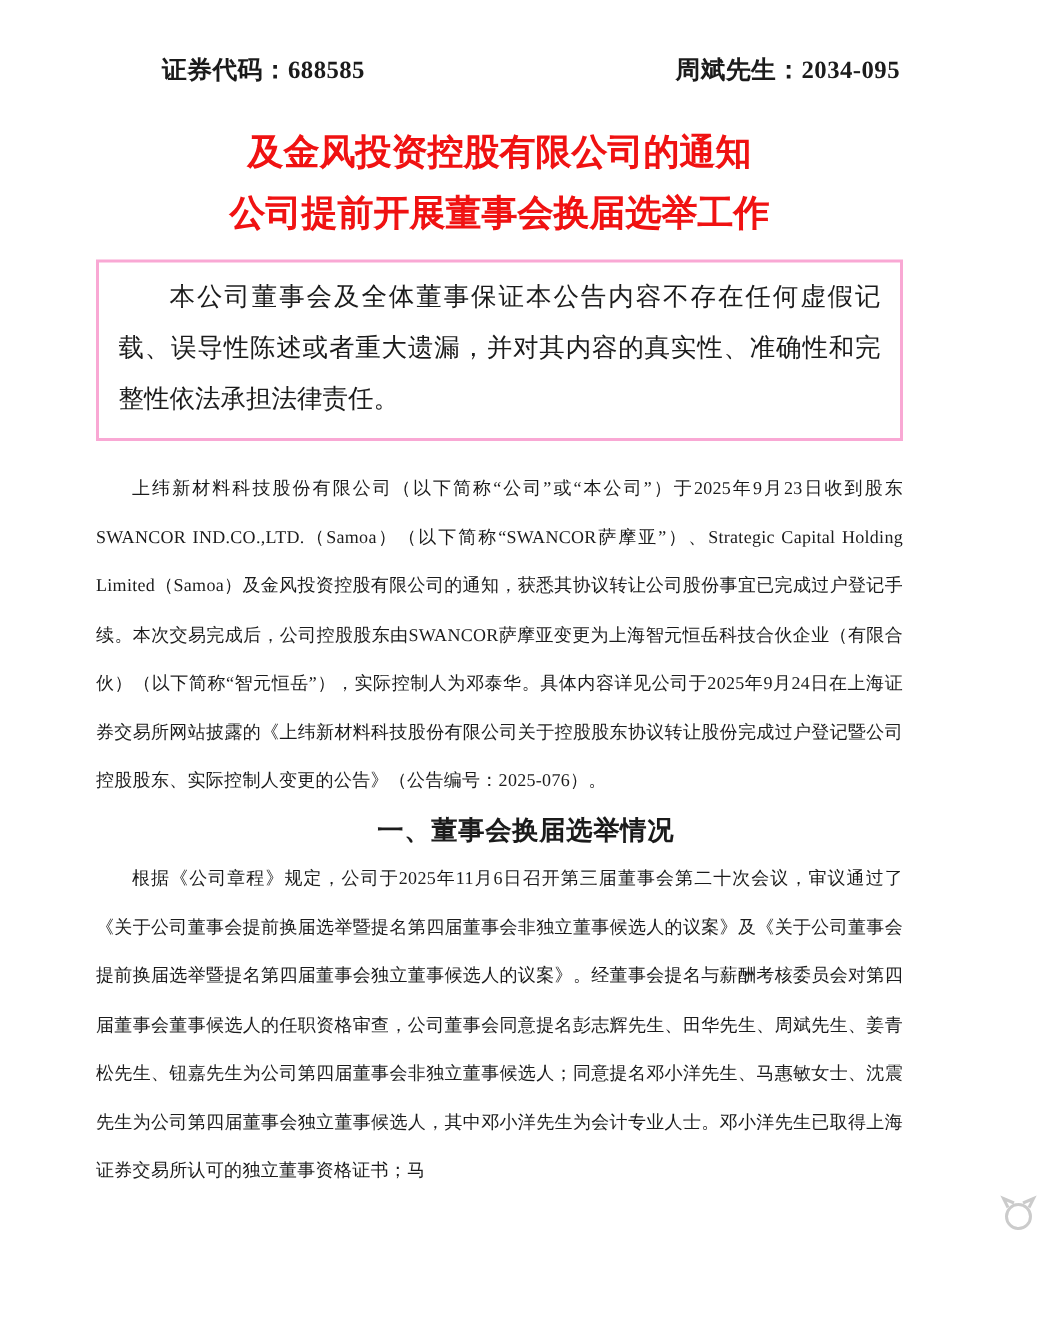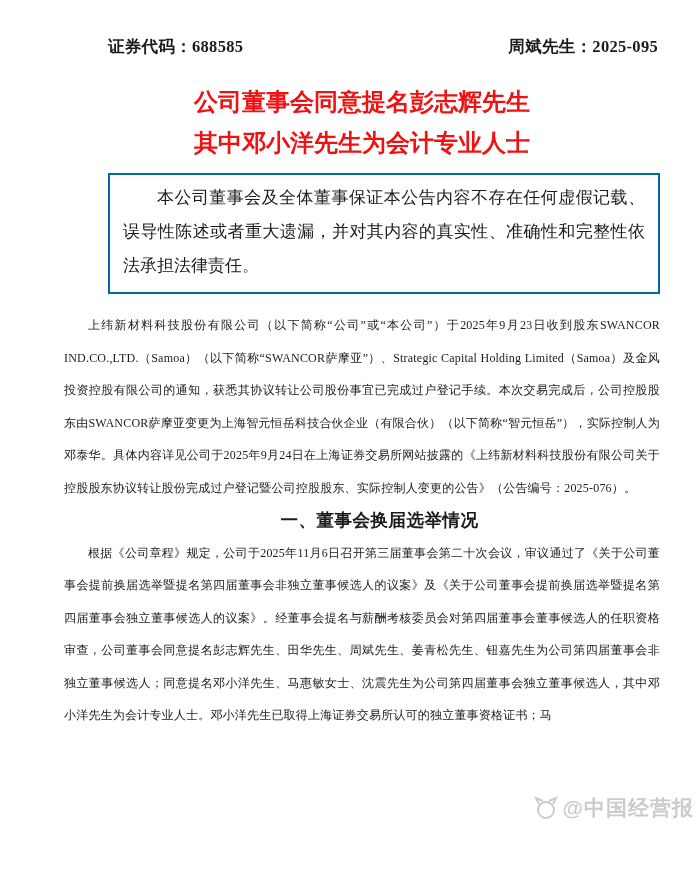--- a/index.html
+++ b/index.html
@@ -15,21 +15,21 @@
   body {
     height: 887px;
     overflow: hidden;
     color: var(--text);
     font-family: "Liberation Serif", "DejaVu Serif", serif;
     position: relative;
   }
   .page {
     width: 700px;
     height: 824px;
-    padding: 36px 40px 0 64px;
+    padding: 36px 98px 0 64px;
     position: relative;
   }
   
   .meta-row {
     display: flex;
     justify-content: space-between;
     align-items: baseline;
     padding: 0 2px 0 44px;
     font-weight: bold;
     font-size: 16.5px;
@@ -50,23 +50,22 @@
     margin-top: 13px;
     color: var(--title-red);
     font-family: "Liberation Sans", "DejaVu Sans", sans-serif;
     font-weight: bold;
     font-size: 24px;
     line-height: 28px;
   }
   
   .disclaimer-box {
     margin-top: 16px;
-    border: 2px solid #0369a1;
+    border: 2px solid #f9a8d4;
     padding: 6px 13px 9px 13px;
-    margin-left: 44px;
   }
   .disclaimer-text {
     font-size: 17px;
     line-height: 34px;
     text-align: justify;
     text-indent: 2em;
   }
   
   .body-para {
     font-size: 12px;
@@ -107,27 +106,27 @@
 </head>
 <body>
 
 <div class="page">
 
   <div class="meta-row">
     <div class="meta-item">
       <span>证券代码：</span><span>688585</span>
     </div>
     <div class="meta-item">
-      <span>周斌先生：</span><span>2025-095</span>
+      <span>周斌先生：</span><span>2034-095</span>
     </div>
   </div>
 
   <div class="title-block">
-    <div class="title-line1">公司董事会同意提名彭志辉先生</div>
-    <div class="title-line2">其中邓小洋先生为会计专业人士</div>
+    <div class="title-line1">及金风投资控股有限公司的通知</div>
+    <div class="title-line2">公司提前开展董事会换届选举工作</div>
   </div>
 
   <div class="disclaimer-box">
     <p class="disclaimer-text">本公司董事会及全体董事保证本公告内容不存在任何虚假记载、误导性陈述或者重大遗漏，并对其内容的真实性、准确性和完整性依法承担法律责任。</p>
   </div>
 
   <p class="body-para first">上纬新材料科技股份有限公司（以下简称“公司”或“本公司”）于2025年9月23日收到股东SWANCOR IND.CO.,LTD.（Samoa）（以下简称“SWANCOR萨摩亚”）、Strategic Capital Holding Limited（Samoa）及金风投资控股有限公司的通知，获悉其协议转让公司股份事宜已完成过户登记手续。本次交易完成后，公司控股股东由SWANCOR萨摩亚变更为上海智元恒岳科技合伙企业（有限合伙）（以下简称“智元恒岳”），实际控制人为邓泰华。具体内容详见公司于2025年9月24日在上海证券交易所网站披露的《上纬新材料科技股份有限公司关于控股股东协议转让股份完成过户登记暨公司控股股东、实际控制人变更的公告》（公告编号：2025-076）。</p>
 
 
   <h3 class="section-heading">一、董事会换届选举情况</h3>
@@ -135,16 +134,15 @@
   <p class="body-para">根据《公司章程》规定，公司于2025年11月6日召开第三届董事会第二十次会议，审议通过了《关于公司董事会提前换届选举暨提名第四届董事会非独立董事候选人的议案》及《关于公司董事会提前换届选举暨提名第四届董事会独立董事候选人的议案》。经董事会提名与薪酬考核委员会对第四届董事会董事候选人的任职资格审查，公司董事会同意提名彭志辉先生、田华先生、周斌先生、姜青松先生、钮嘉先生为公司第四届董事会非独立董事候选人；同意提名邓小洋先生、马惠敏女士、沈震先生为公司第四届董事会独立董事候选人，其中邓小洋先生为会计专业人士。邓小洋先生已取得上海证券交易所认可的独立董事资格证书；马</p>
 
   <div class="watermark">
     <span>
       <svg width="30" height="26" viewBox="0 0 30 26" fill="none" stroke="#c6c6c6" stroke-width="2">
         <circle cx="15" cy="15" r="8"></circle>
         <path d="M8 9 L5 3 L12 6"></path>
         <path d="M22 9 L25 3 L18 6"></path>
       </svg>
     </span>
-    <span>@中国经营报</span>
   </div>
 
 </div>
 
 </body></html>

